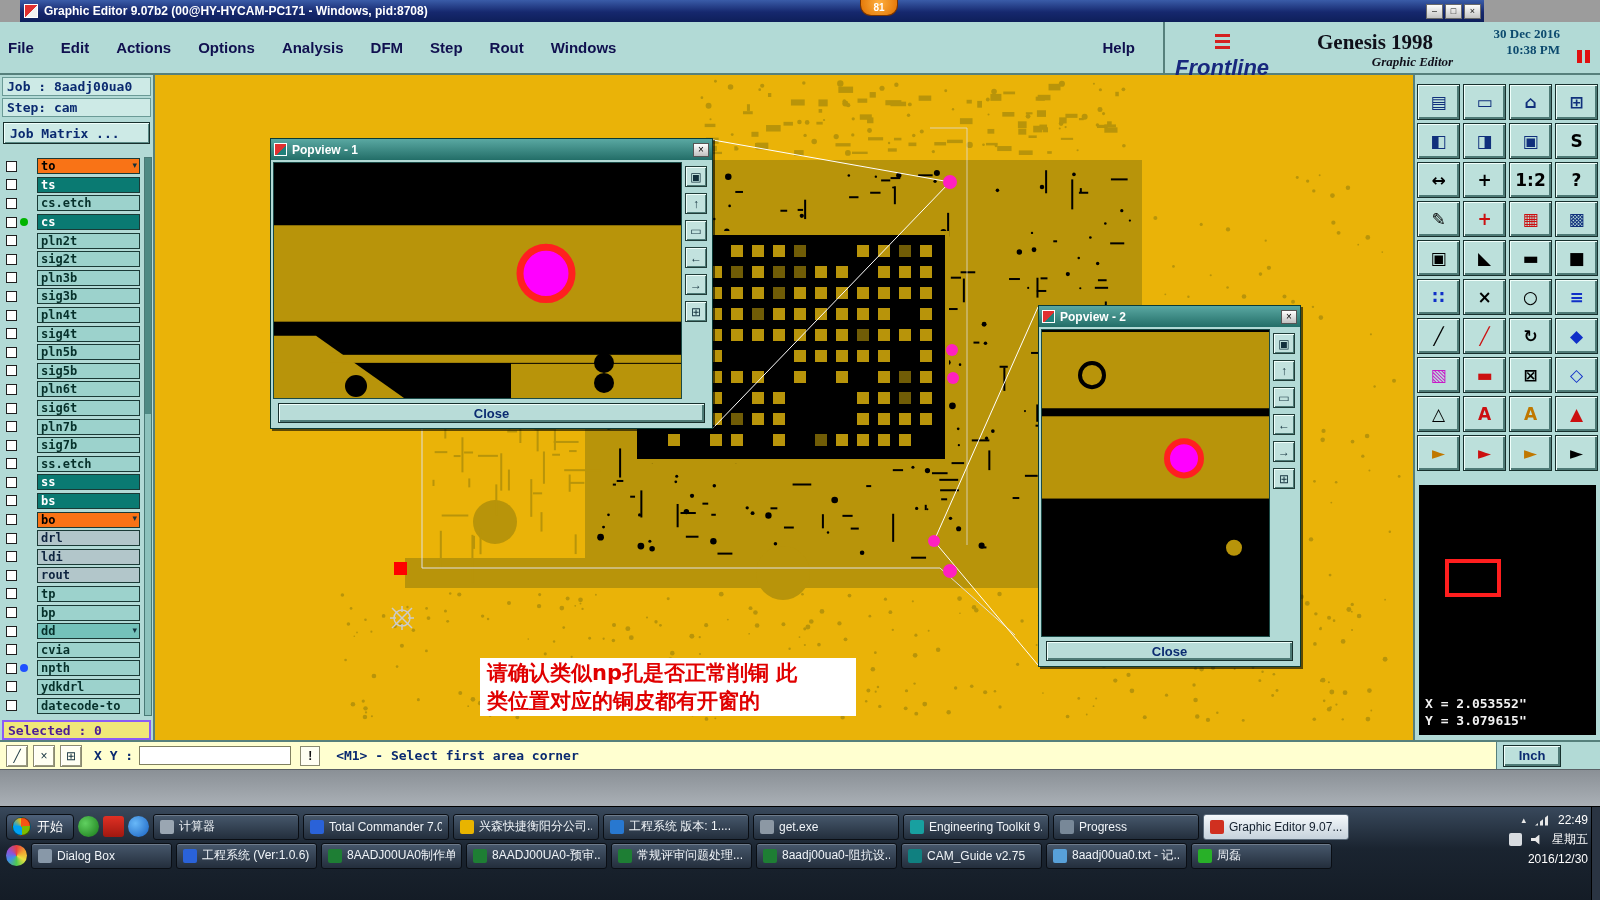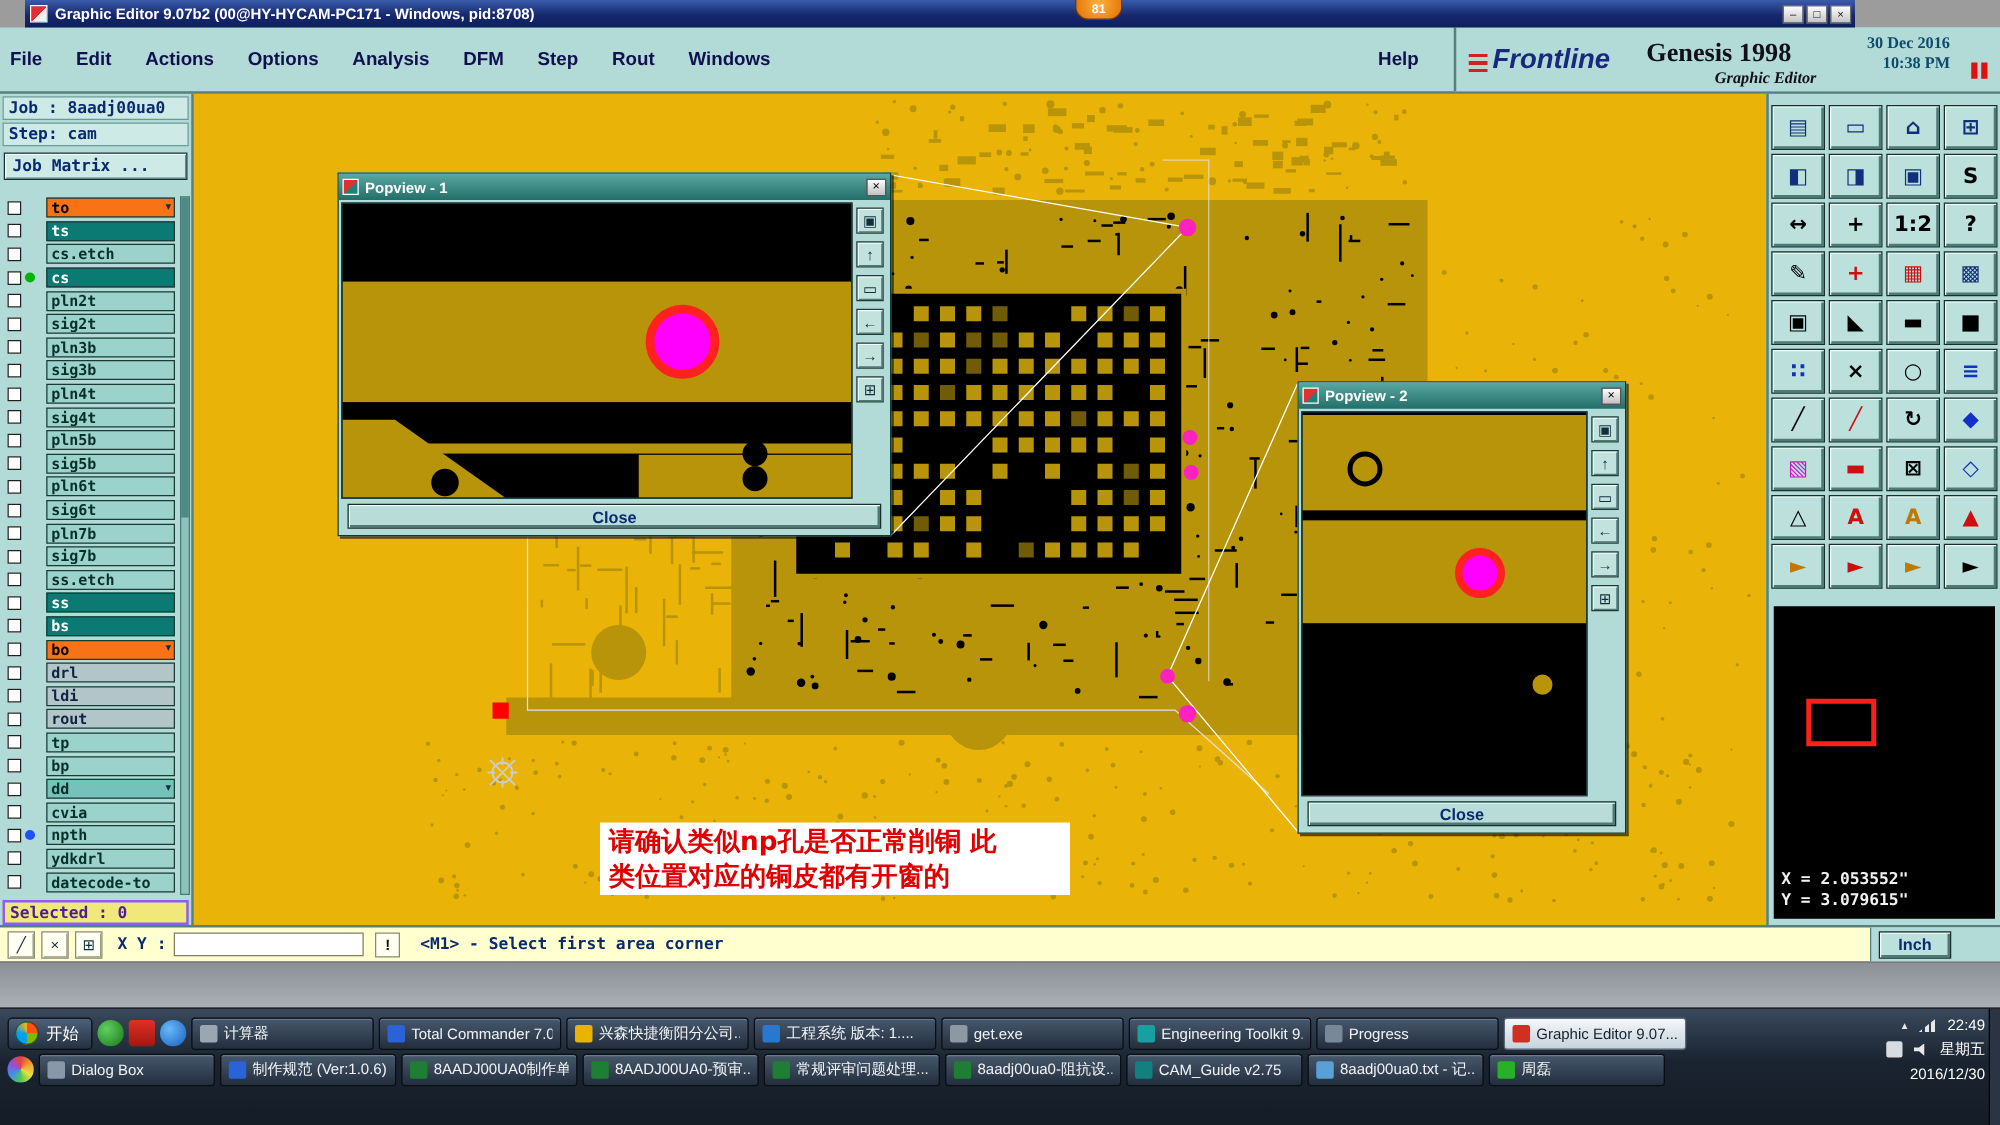--- a/index.html
+++ b/index.html
@@ -23,22 +23,22 @@
     border:1px solid #6a6a6a;font-size:9px;line-height:12px;text-align:center;color:#111;padding:0;}
 
   
   .menubar{position:absolute;left:0;top:22px;width:1600px;height:53px;background:#b2dad6;
     border-bottom:2px solid #56807c;display:flex;z-index:20;}
   .menus{display:flex;align-items:center;gap:27px;padding-left:8px;}
   .menu-item{font-size:15px;font-weight:bold;color:#10104f;cursor:default;}
   .menu-help{margin-left:auto;margin-right:28px;display:flex;align-items:center;
     font-size:15px;font-weight:bold;color:#10104f;}
   .brand{width:437px;flex-shrink:0;border-left:2px solid #56807c;position:relative;background:#b2dad6;}
-  .brand-logo{position:absolute;left:10px;top:12px;display:flex;align-items:flex-end;gap:4px;
-    font-style:italic;font-weight:bold;font-size:22px;color:#18287e;}
+  .brand-logo{position:absolute;left:10px;top:12px;display:flex;align-items:center;gap:4px;
+    font-style:italic;font-weight:bold;font-size:22px;color:#18287e;flex-direction:column;}
   .logo-bars{width:15px;height:17px;
     background:repeating-linear-gradient(180deg,#d42020 0 3px,rgba(0,0,0,0) 3px 6px);}
   .brand-product{position:absolute;left:152px;top:8px;font-family:"Liberation Serif",serif;
     font-weight:bold;font-size:21px;color:#10101a;white-space:nowrap;}
   .brand-datetime{position:absolute;right:40px;top:4px;text-align:right;
     font-family:"Liberation Serif",serif;font-weight:bold;font-size:13px;color:#0c4a6e;line-height:16px;}
   .brand-subtitle{position:absolute;left:150px;right:90px;bottom:3px;text-align:center;
     font-family:"Liberation Serif",serif;font-style:italic;font-weight:bold;font-size:13px;color:#10101a;}
   .pause-icon{position:absolute;right:10px;bottom:10px;width:13px;height:13px;
     border-left:5px solid #e01010;border-right:5px solid #e01010;}
@@ -1583,21 +1583,21 @@
     </div>
     <div class="tb-row tb-row2">
       <span class="quick-icon qi-flower"></span>
       <div class="repeat-host">
         
       <button class="task-button">
           <span class="task-ico" style="background: rgb(136, 152, 168);"></span>
           <span class="task-label">Dialog Box</span>
         </button><button class="task-button">
           <span class="task-ico" style="background: rgb(42, 98, 216);"></span>
-          <span class="task-label">制作规范 (Ver:1.0.6)</span>
+          <span class="task-label">工程系统 (Ver:1.0.6)</span>
         </button><button class="task-button">
           <span class="task-ico" style="background: rgb(30, 126, 52);"></span>
           <span class="task-label">8AADJ00UA0制作单...</span>
         </button><button class="task-button">
           <span class="task-ico" style="background: rgb(30, 126, 52);"></span>
           <span class="task-label">8AADJ00UA0-预审...</span>
         </button><button class="task-button">
           <span class="task-ico" style="background: rgb(30, 126, 52);"></span>
           <span class="task-label">常规评审问题处理...</span>
         </button><button class="task-button">

